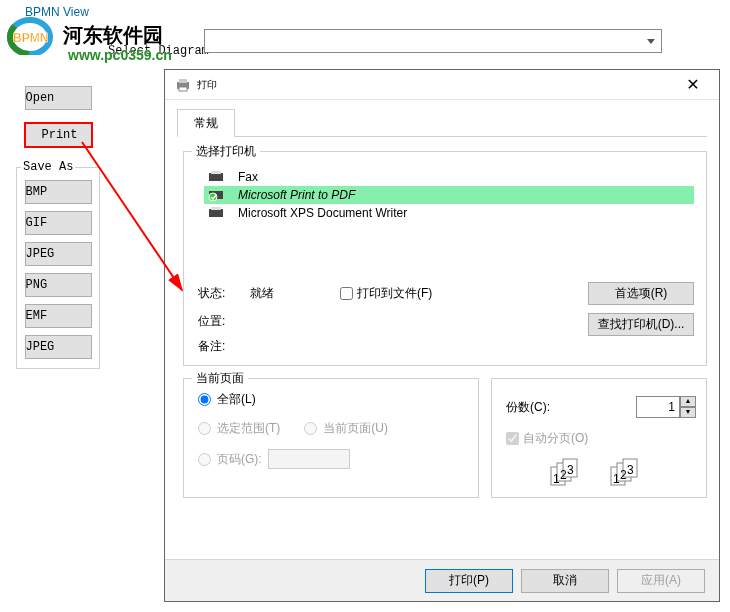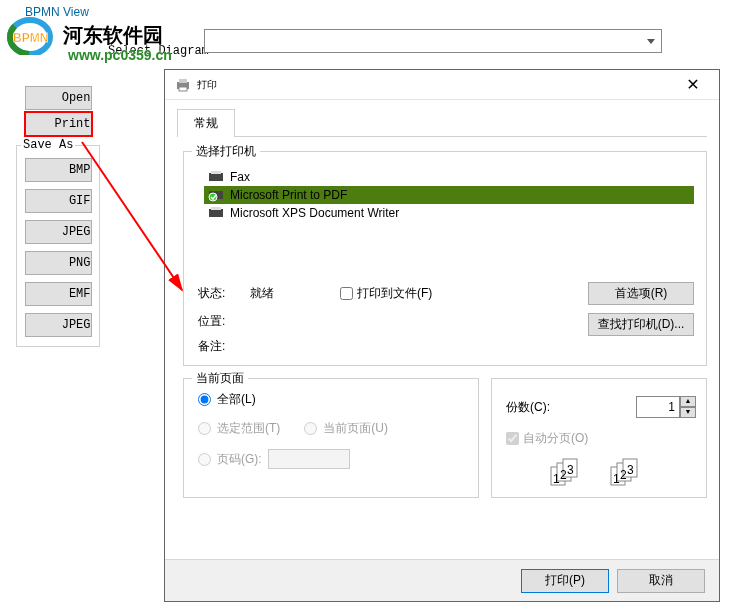--- a/index.html
+++ b/index.html
@@ -10,21 +10,21 @@
 .watermark-text { top: 22px; left: 63px; font-size: 20px; font-weight: bold; color: #000; text-shadow: 0 0 3px #fff, 0 0 3px #fff; }
 .watermark-url { top: 47px; left: 68px; font-size: 14px; font-weight: bold; color: #2a8c2a; text-shadow: 0 0 2px #fff; }
 
 .app-title { position: absolute; top: 5px; left: 25px; color: #0369a1; }
 
 .select-label { position: absolute; top: 44px; left: 108px; font-family: "Courier New", monospace; }
 .select-diagram { position: absolute; top: 29px; left: 204px; width: 458px; height: 24px; border: 1px solid #888; background: #fff; }
 .select-diagram::after { content: ""; position: absolute; right: 6px; top: 9px; border-left: 4px solid transparent; border-right: 4px solid transparent; border-top: 5px solid #555; }
 
 .left-panel { position: absolute; top: 86px; left: 16px; width: 84px; }
-.btn-side { display: block; width: 67px; height: 24px; margin: 0 auto 2px; background: #e1e1e1; border: 1px solid #adadad; font-family: "Courier New", monospace; text-align: right; line-height: 22px; cursor: pointer; }
+.btn-side { display: block; width: 67px; height: 24px; margin: 0 auto 13px; background: #e1e1e1; border: 1px solid #adadad; font-family: "Courier New", monospace; text-align: left; line-height: 22px; cursor: pointer; }
 .btn-side.highlighted { outline: 2px solid #ff0000; outline-offset: -1px; padding-left: 16px; }
 .saveas-fieldset { border: 1px solid #d0d0d0; padding: 6px 4px 2px; margin-top: 2px; }
 .saveas-fieldset legend { font-family: "Courier New", monospace; padding: 0 2px; }
 .saveas-fieldset .btn-side { width: 67px; margin-bottom: 7px; }
 
 .arrow { position: absolute; top: 130px; left: 74px; width: 120px; height: 170px; z-index: 50; pointer-events: none; }
 
 .print-dialog { position: absolute; top: 69px; left: 164px; width: 556px; height: 533px; border: 1px solid #646464; background: #fff; box-shadow: none; }
 .dlg-title { height: 30px; display: flex; align-items: center; padding: 0 10px; border-bottom: 1px solid #e5e5e5; }
 .dlg-title .ticon { width: 16px; height: 16px; margin-right: 6px; }
@@ -32,22 +32,22 @@
 .dlg-title .close { width: 32px; text-align: center; font-size: 16px; cursor: pointer; font-family: Arial; }
 
 .tabs { margin: 8px 0 0 12px; }
 .tab { display: inline-block; padding: 5px 16px; border: 1px solid #d0d0d0; border-bottom: none; background: #fff; position: relative; top: 1px; }
 .tab-spacer { border-bottom: 1px solid #d0d0d0; margin: 0 12px 0 12px; }
 
 .groupbox { border: 1px solid #d0d0d0; margin: 14px 12px 0 18px; padding: 12px 12px 10px 14px; position: relative; }
 .groupbox > .gtitle { position: absolute; top: -9px; left: 8px; background: #fff; padding: 0 4px; }
 
 .printer-list { margin: 4px 0 8px 6px; }
-.printer-item { display: flex; align-items: center; height: 18px; padding: 1px 4px; gap: 6px; }
-.printer-item.selected { background: #4d7c0f; }
+.printer-item { display: flex; align-items: center; height: 18px; padding: 1px 4px; gap: 14px; }
+.printer-item.selected { background: #86efac; font-style: italic; }
 .picon { width: 16px; height: 14px; }
 
 .status-grid { margin-top: 60px; display: grid; grid-template-columns: 52px 90px 1fr auto; row-gap: 8px; align-items: center; }
 .status-grid .lbl { white-space: nowrap; }
 .chk { display: flex; align-items: center; gap: 4px; }
 .chk input { width: 13px; height: 13px; }
 .act-btn { width: 106px; height: 23px; background: #e1e1e1; border: 1px solid #adadad; cursor: pointer; }
 
 .lower { display: flex; gap: 12px; margin: 12px 12px 0 18px; }
 .range-box { flex: 1; border: 1px solid #d0d0d0; padding: 12px 10px 14px 14px; position: relative; }
@@ -240,14 +240,15 @@
               <text x="16" y="15" font-size="9">3</text>
             </g>
         </svg>
       </div>
     </div>
   </div>
 
   <div class="dlg-footer">
     <button class="primary">打印(P)</button>
     <button class="normal">取消</button>
+    <button class="disabled">应用(A)</button>
   </div>
 </div>
 
 </body></html>

